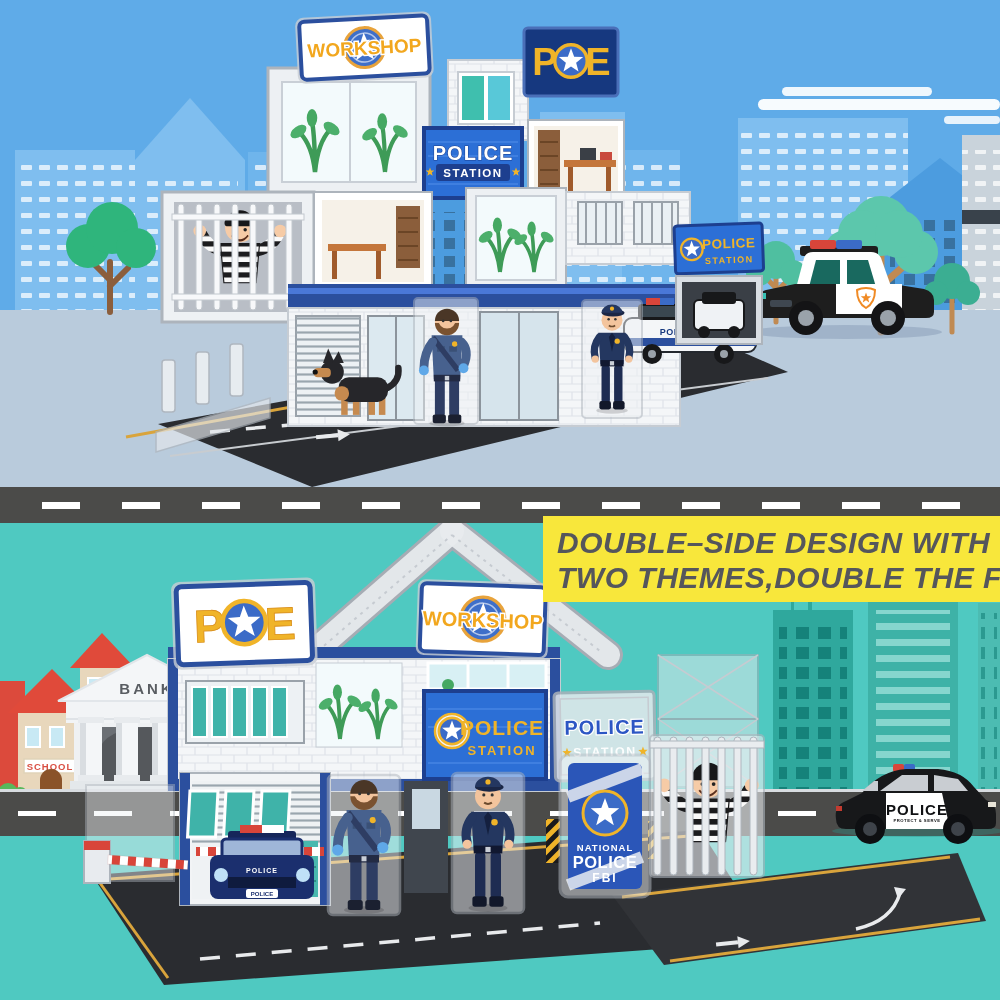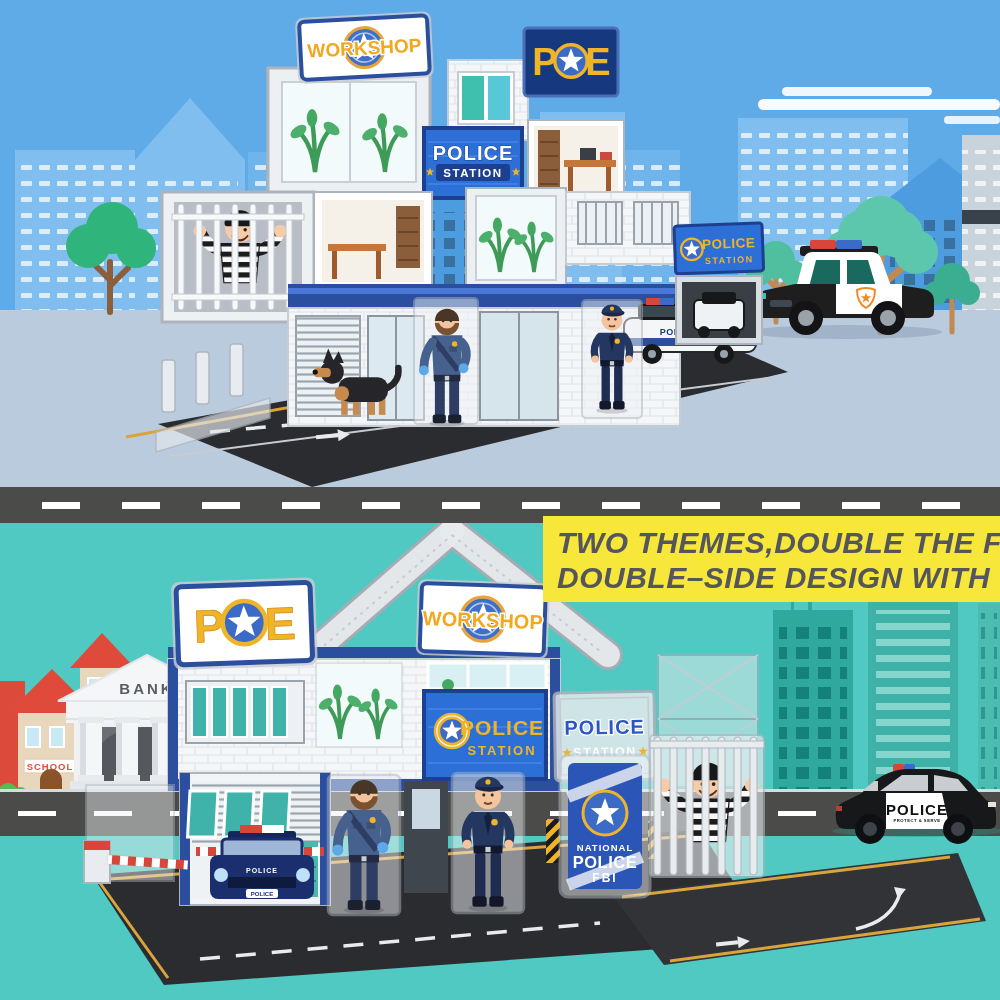--- a/index.html
+++ b/index.html
@@ -384,22 +384,22 @@
           <circle cx="734" cy="332" r="6" fill="#17181A"></circle>
     </g>
   </g>
 </svg>
 
 <div class="divider">
   <div class="divider-dashes"></div>
 </div>
 
 <div class="banner">
+  <div>DOUBLE–SIDE DESIGN WITH</div>
   <div>TWO THEMES,DOUBLE THE F</div>
-  <div>DOUBLE–SIDE DESIGN WITH</div>
 </div>
 
 <svg class="bottom-svg" width="1000" height="477" viewBox="0 0 1000 477">
   <rect width="1000" height="477" fill="#4FC9C1"></rect>
 
   <g>
     <rect x="808" y="58" width="4" height="30" fill="#2FA89D"></rect>
         <rect x="791" y="66" width="3" height="22" fill="#2FA89D"></rect>
     <rect x="773" y="87" width="80" height="185" fill="#2FA89D"></rect>
     <rect x="779" y="97" width="68" height="170" fill="url(#pat-win-teal)"></rect>

